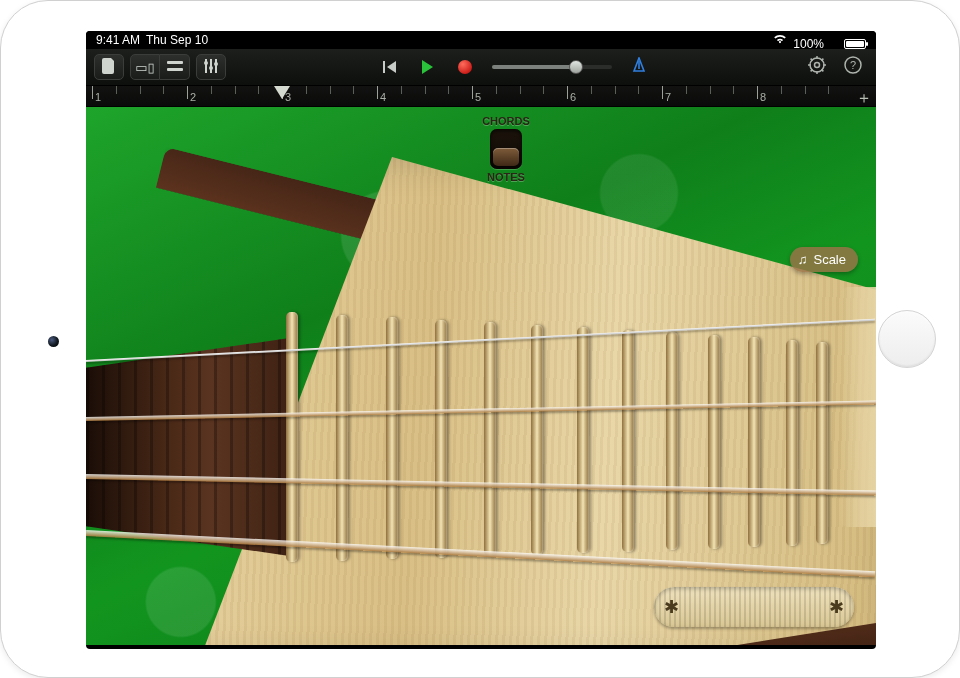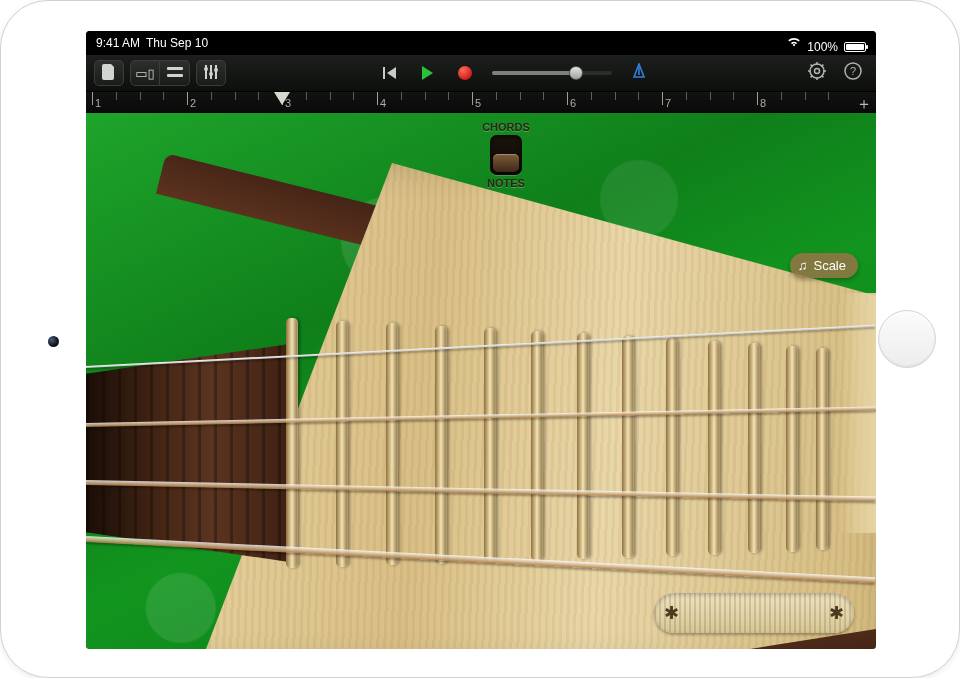--- a/index.html
+++ b/index.html
@@ -21,25 +21,25 @@
     border: 1px solid #d4d4d4;
     box-shadow: inset 0 1px 2px rgba(255,255,255,0.7), inset 0 -1px 2px rgba(0,0,0,0.08);
   }
   .screen {
     position: absolute; left: 85px; top: 30px; width: 790px; height: 618px;
     background: #000; border-radius: 4px; overflow: hidden;
   }
 
   
   .statusbar {
-    height: 24px; color: #fff; font-size: 12px; display: flex; align-items: center;
+    height: 18px; color: #fff; font-size: 12px; display: flex; align-items: center;
     padding: 0 10px; background: #000; justify-content: space-between;
   }
   .statusbar .sb-left, .statusbar .sb-right { display:flex; align-items:center; gap:6px; }
-  .battery { display:inline-flex; align-items:center; gap:6px;margin-top:8px; }
+  .battery { display:inline-flex; align-items:center; gap:20px;margin-top:8px; }
   .battery-shell { width:22px; height:10px; border:1px solid #fff; border-radius:2px; position:relative; }
   .battery-shell::after{content:"";position:absolute;right:-3px;top:2px;width:2px;height:4px;background:#fff;border-radius:1px;}
   .battery-fill{position:absolute;left:1px;top:1px;bottom:1px;width:18px;background:#fff;border-radius:1px;}
 
   
   .toolbar {
     height: 36px; background: linear-gradient(#1d1f1c,#0d0f0d); display:flex; align-items:center;
     padding: 0 8px; gap: 6px; position: relative;
   }
   .tbtn {

